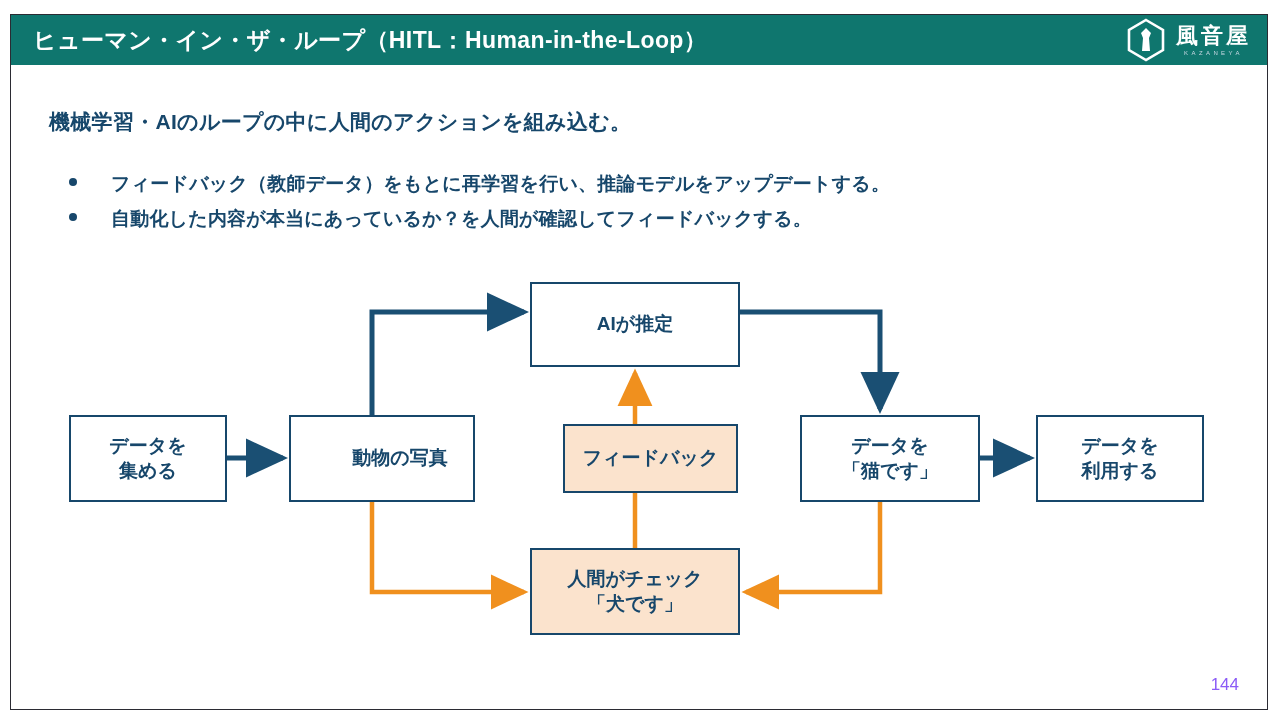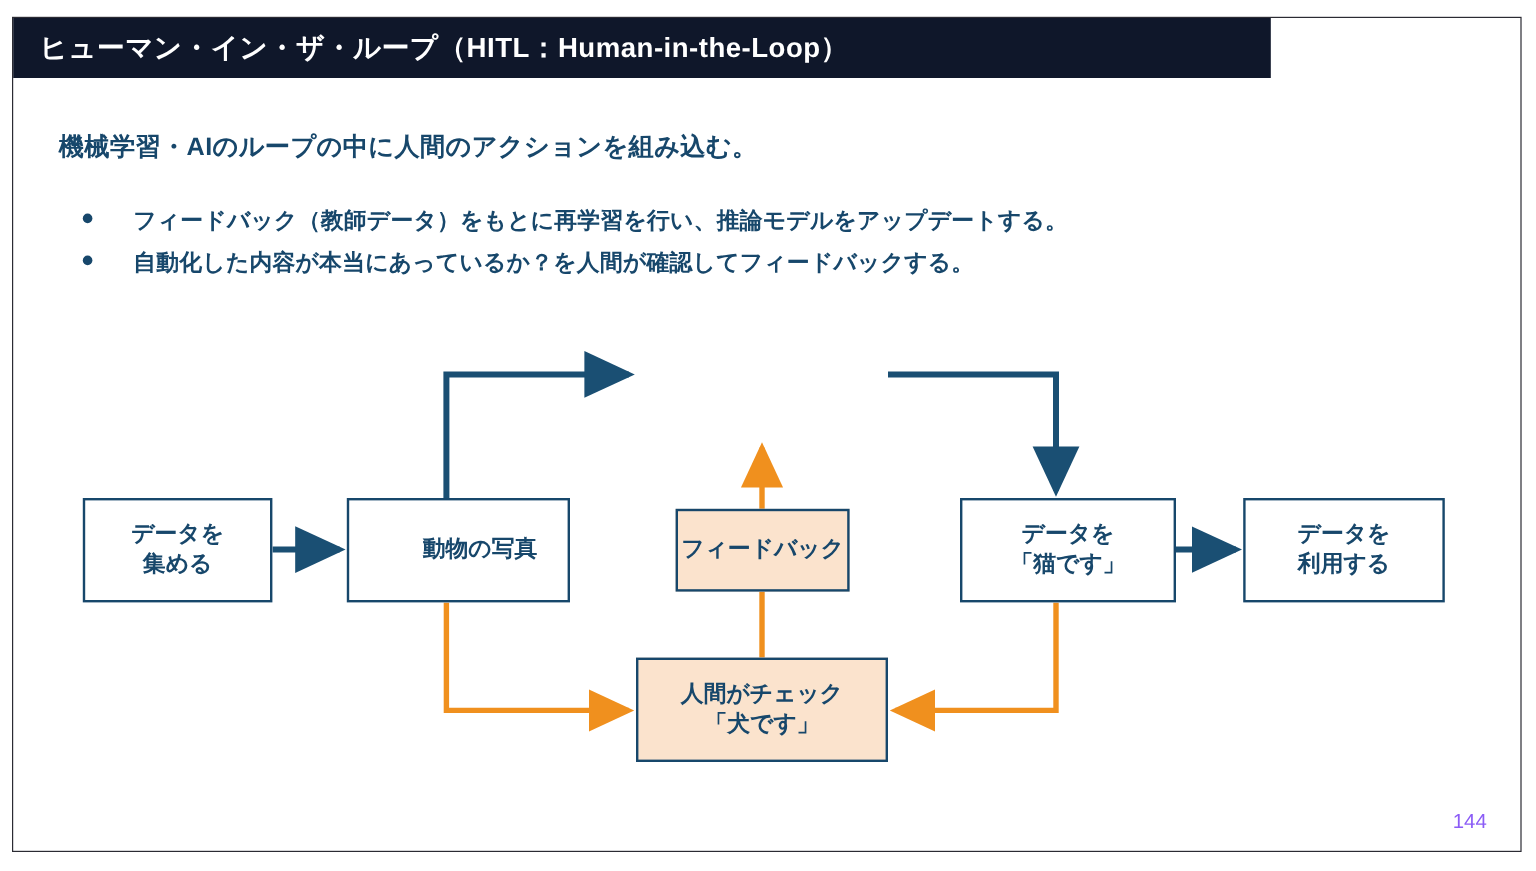--- a/index.html
+++ b/index.html
@@ -23,23 +23,23 @@
     background: #ffffff;
     border: 1px solid #2b2b33;
     box-sizing: border-box;
   }
 
   
   #header {
     position: absolute;
     left: 0px;
     top: 0px;
-    width: 1048px;
+    width: 1256px;
     height: 50px;
-    background: #0f172a;
+    background: #0f766e;
     box-sizing: border-box;
     text-decoration: underline;
   }
   #header-title {
     position: absolute;
     left: 22px;
     top: 50%;
     transform: translateY(-50%);
     color: #ffffff;
     font-size: 23px;
@@ -152,20 +152,30 @@
     color: #8b5cf6;
   }
 </style>
 </head>
 <body>
 
 <div id="slide">
 
   <div id="header">
     <div id="header-title">ヒューマン・イン・ザ・ループ（HITL：Human-in-the-Loop）</div>
+    <div id="logo">
+      <svg id="logo-mark" width="42" height="44" viewBox="0 0 42 44">
+        <polygon points="21,2 38,12 38,32 21,42 4,32 4,12" fill="none" stroke="#ffffff" stroke-width="2.6"></polygon>
+        <path d="M21,10 L26,15 L24,20 L25,33 L17,33 L18,20 L16,15 Z" fill="#ffffff"></path>
+      </svg>
+      <div class="logo-text-wrap">
+        <div id="logo-kanji">風音屋</div>
+        <div id="logo-romaji">KAZANEYA</div>
+      </div>
+    </div>
   </div>
 
   <div id="headline">機械学習・AIのループの中に人間のアクションを組み込む。</div>
 
   <ul id="bullet-list">
     <li>
       <span class="bullet-dot"></span>
       <span>フィードバック（教師データ）をもとに再学習を行い、推論モデルをアップデートする。</span>
     </li>
     <li>
@@ -198,22 +208,23 @@
 
     <line x1="624" y1="533" x2="624" y2="478" stroke="#f0901e" stroke-width="4.5"></line>
     <line x1="624" y1="409" x2="624" y2="358" stroke="#f0901e" stroke-width="4.5" marker-end="url(#ah-orange)"></line>
   </svg>
 
   <div class="node" style="left:58px; top:400px; width:158px; height:87px;">データを
 集める</div>
 
   <div class="node" style="left:278px; top:400px; width:186px; height:87px;padding-left:36px;">動物の写真</div>
 
-
-  <div class="node accent" style="left:552px; top:409px; width:145px; height:69px;">フィードバック</div>
+  <div class="node" style="left:519px; top:267px; width:210px; height:85px;">AIが推定</div>
+
+  <div class="node accent" style="left:552px; top:409px; width:175px; height:69px;">フィードバック</div>
 
   <div class="node" style="left:789px; top:400px; width:180px; height:87px;">データを
 「猫です」</div>
 
   <div class="node" style="left:1025px; top:400px; width:168px; height:87px;">データを
 利用する</div>
 
   <div class="node accent" style="left:519px; top:533px; width:210px; height:87px;">人間がチェック
 「犬です」</div>
 

